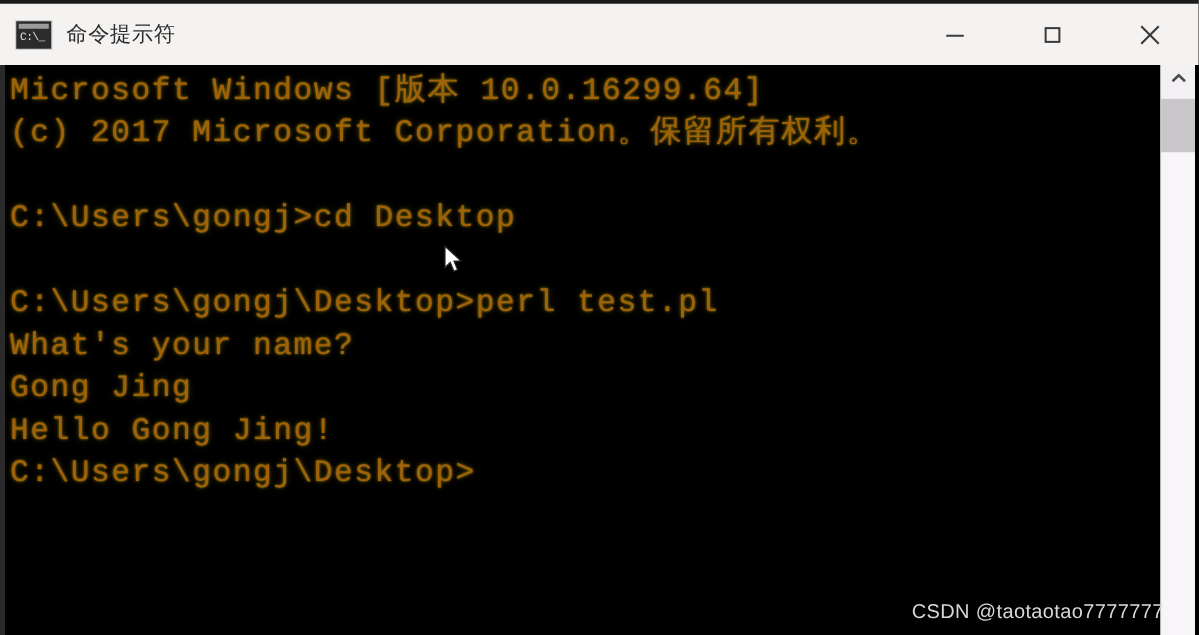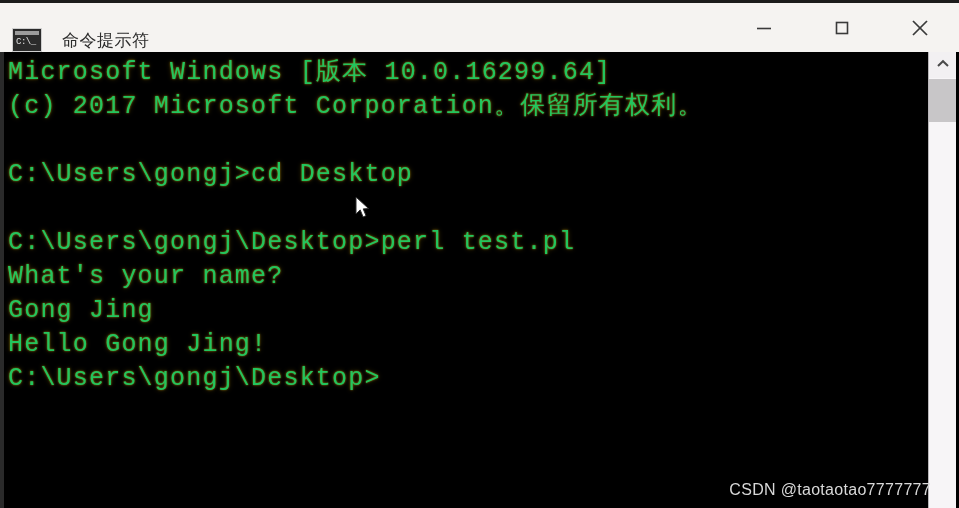--- a/index.html
+++ b/index.html
@@ -27,21 +27,21 @@
   #titlebar {
     position: absolute;
     left: 0;
     top: 0;
     width: 959px;
     height: 52px;
     background: #f5f3f1;
     border-top: 3px solid #1b1b1b;
     box-sizing: border-box;
     display: flex;
-    align-items: flex-end;
+    align-items: center;
   }
   #titlebar-left {
     display: flex;
     align-items: center;
     flex: 1 1 auto;
     padding-left: 12px;
     min-width: 0;
   }
   .app-icon {
     width: 30px;
@@ -67,21 +67,21 @@
     left: 3px;
     top: 8px;
     font-family: "Liberation Mono", monospace;
     font-size: 9px;
     line-height: 10px;
     color: #e2e2e2;
     letter-spacing: -0.5px;
     white-space: nowrap;
   }
   #title-text {
-    margin-left: 20px;
+    margin-left: 11px;
     font-size: 17px;
     color: #2c2c2c;
     letter-spacing: 0.5px;
     white-space: nowrap;
   }
 
   #titlebar-buttons {
     display: flex;
     align-items: stretch;
     height: 100%;
@@ -111,21 +111,21 @@
     overflow: hidden;
   }
   #console-text {
     position: absolute;
     left: 4px;
     top: 4px;
     width: 905px;
     font-family: "Liberation Mono", "DejaVu Sans Mono", monospace;
     font-size: 25px;
     line-height: 34px;
-    color: #22c55e;
+    color: #a16207;
     letter-spacing: 1.2px;
     white-space: pre;
     text-shadow: 0 0 2px rgba(180,150,20,0.85), 0 0 5px rgba(120,95,10,0.55);
   }
   #console-text .ln { display: block; height: 34px; }
   #console-text .blank { color: transparent; }
 
   
   #scrollbar {
     position: absolute;

